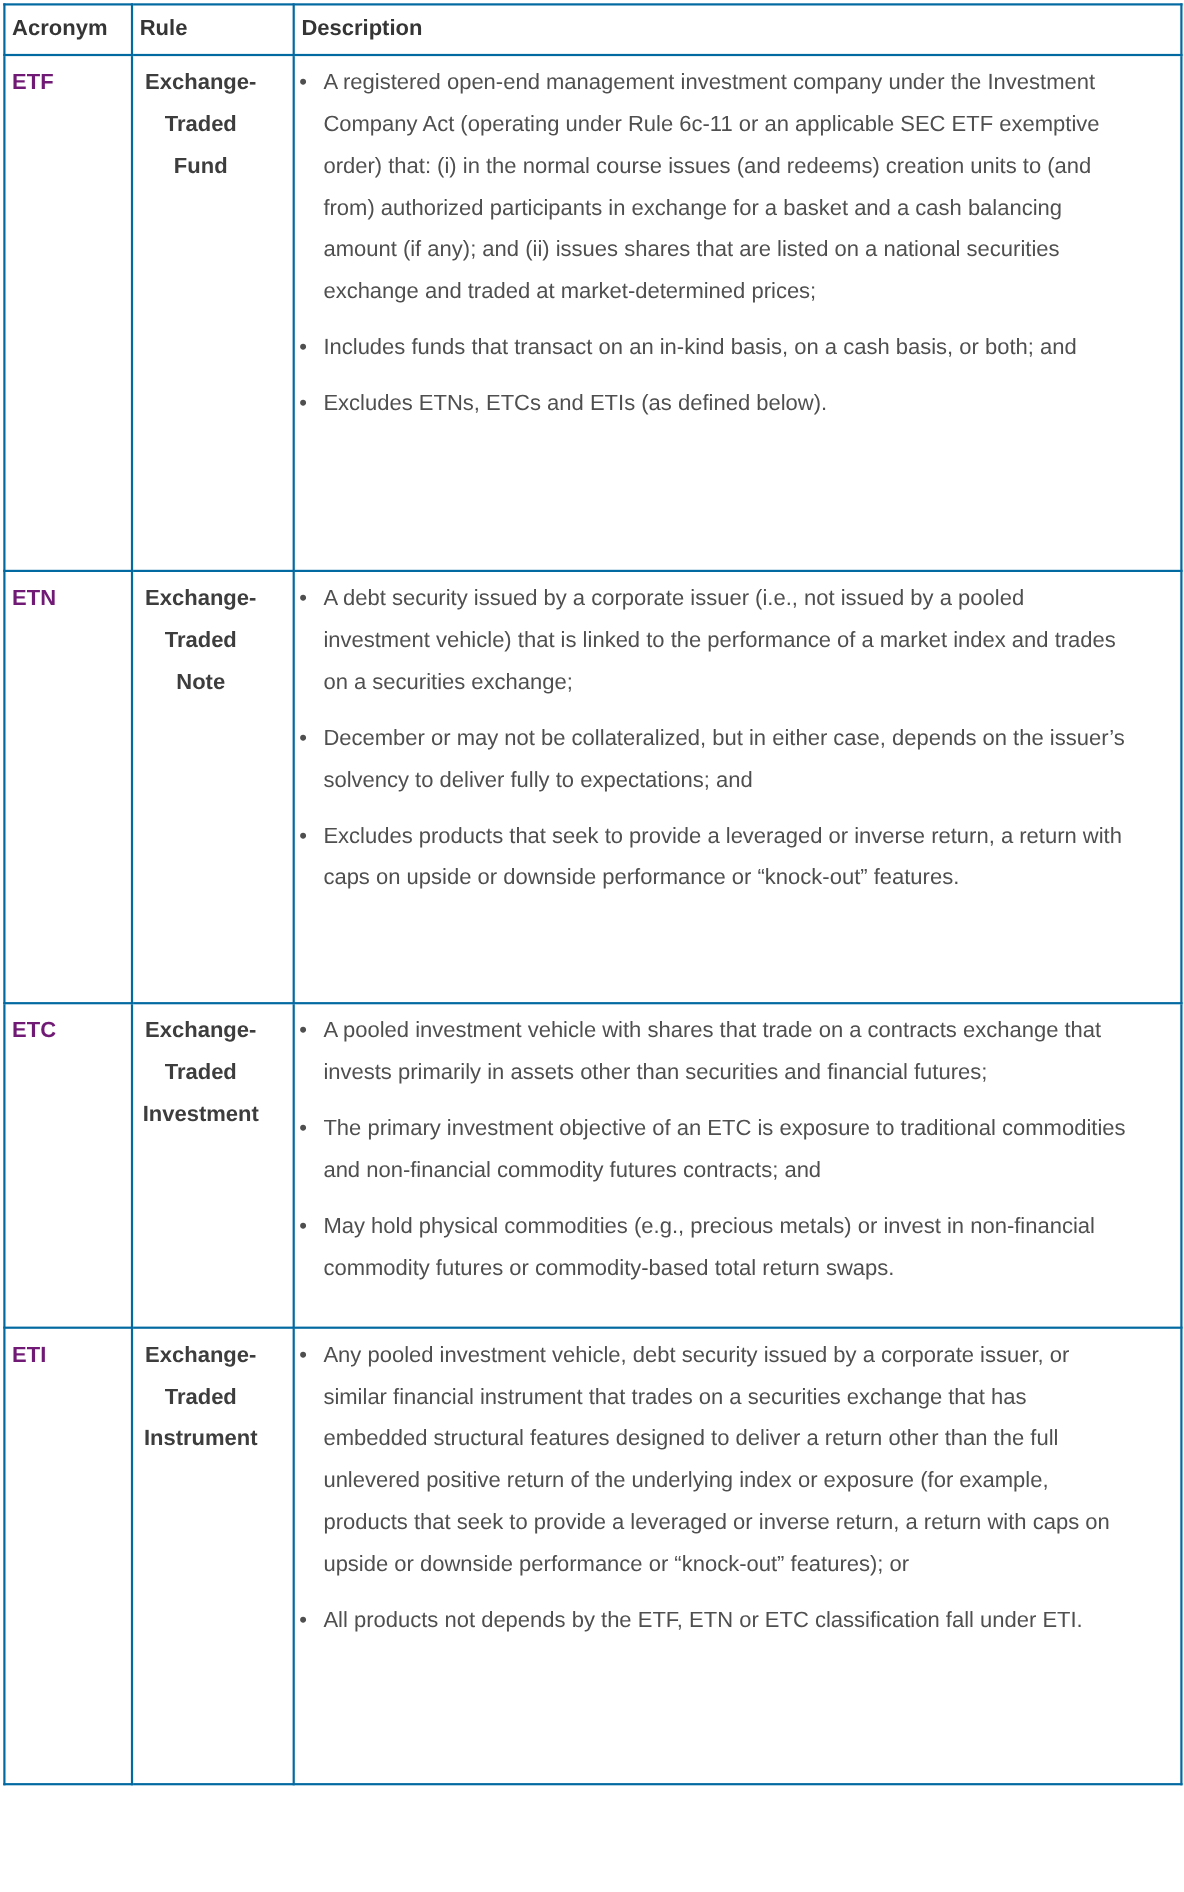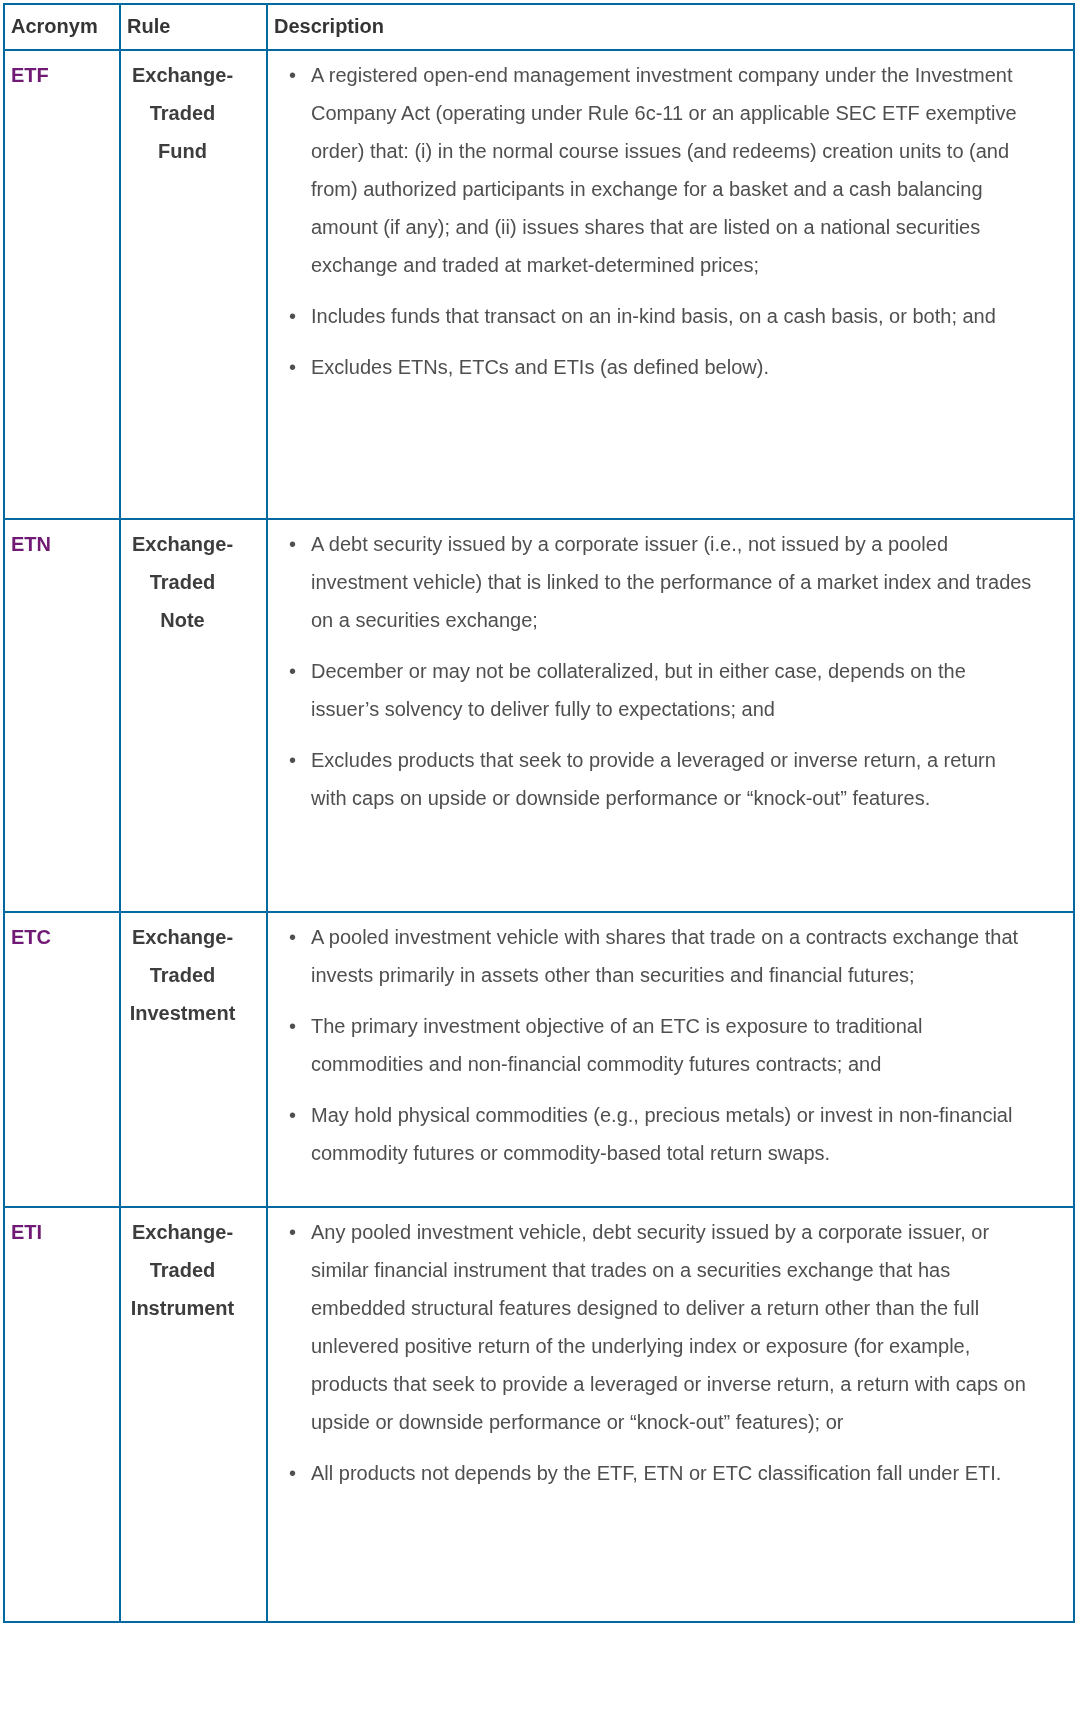--- a/index.html
+++ b/index.html
@@ -58,21 +58,21 @@
   }
   td.name-cell {
     font-weight: bold;
     font-size: 20px;
     line-height: 38px;
     color: #3d3d3d;
     padding: 5px 30px 2px 8px;
     text-align: center;
   }
   td.desc-cell {
-    padding: 5px 40px 20px 17px;
+    padding: 5px 40px 20px 0;
   }
   ul.bullets {
     list-style: none;
     margin: 0;
     padding: 0;
     font-size: 20px;
     line-height: 38px;
     color: #4f4f4f;
   }
   ul.bullets li {

